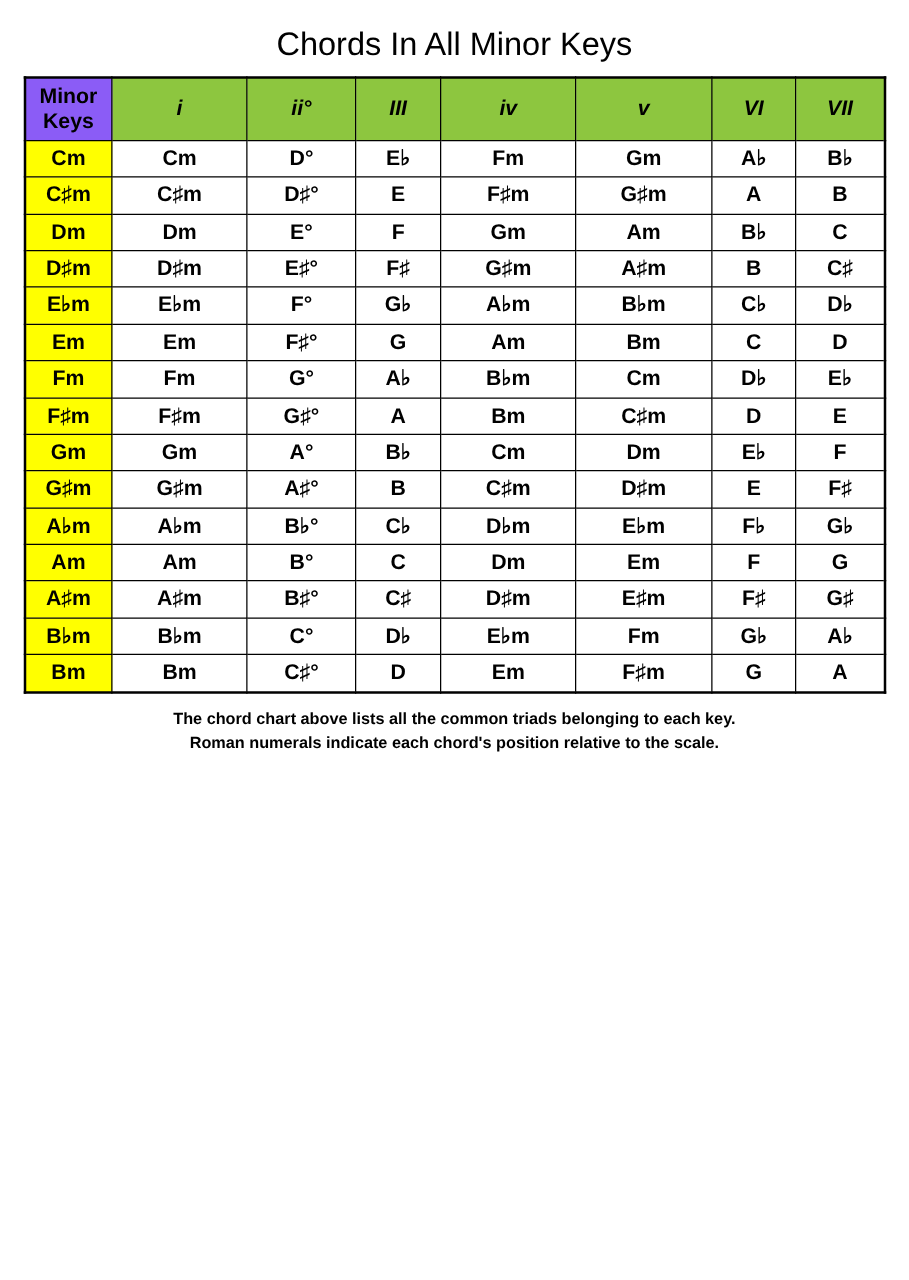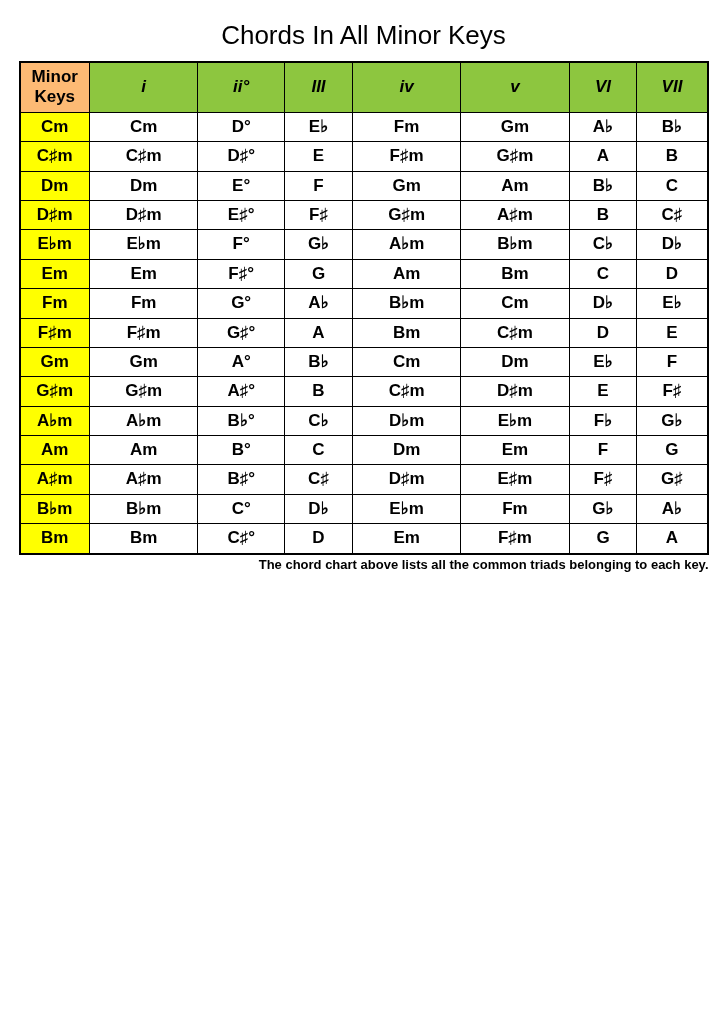--- a/index.html
+++ b/index.html
@@ -32,21 +32,21 @@
     .chord-table th,
     .chord-table td {
       border: 1.5px solid #000;
       text-align: center;
       padding: 4px 2px;
       font-size: 17px;
       line-height: 1.2;
     }
     
     .header-minor-keys {
-      background: #fdba74;
+      background: #8b5cf6;
       font-weight: bold;
       font-size: 15px;
       width: 70px;
     }
     .header-green {
       background: #8dc63f;
       font-weight: bold;
       font-size: 20px;
       font-style: italic;
       color: #000;
@@ -59,21 +59,22 @@
       color: #000;
     }
     
     .chord-cell {
       background: #fff;
       font-weight: bold;
       color: #000;
     }
     
     .footer-text {
-      text-align: right;
+      text-align: center;
+      margin-top: 10px;
       font-size: 13px;
       font-weight: bold;
       color: #000;
       line-height: 1.5;
     }
   </style>
 </head>
 <body>
 
 <div class="page-container">
@@ -241,14 +242,15 @@
           <td class="chord-cell">Em</td>
           <td class="chord-cell">F♯m</td>
           <td class="chord-cell">G</td>
           <td class="chord-cell">A</td>
         </tr>
       </tbody>
   </table>
 
   <div class="footer-text" id="footer-div">
       <p>The chord chart above lists all the common triads belonging to each key.</p>
+      <p>Roman numerals indicate each chord's position relative to the scale.</p>
     </div>
 </div>
 
 </body></html>

